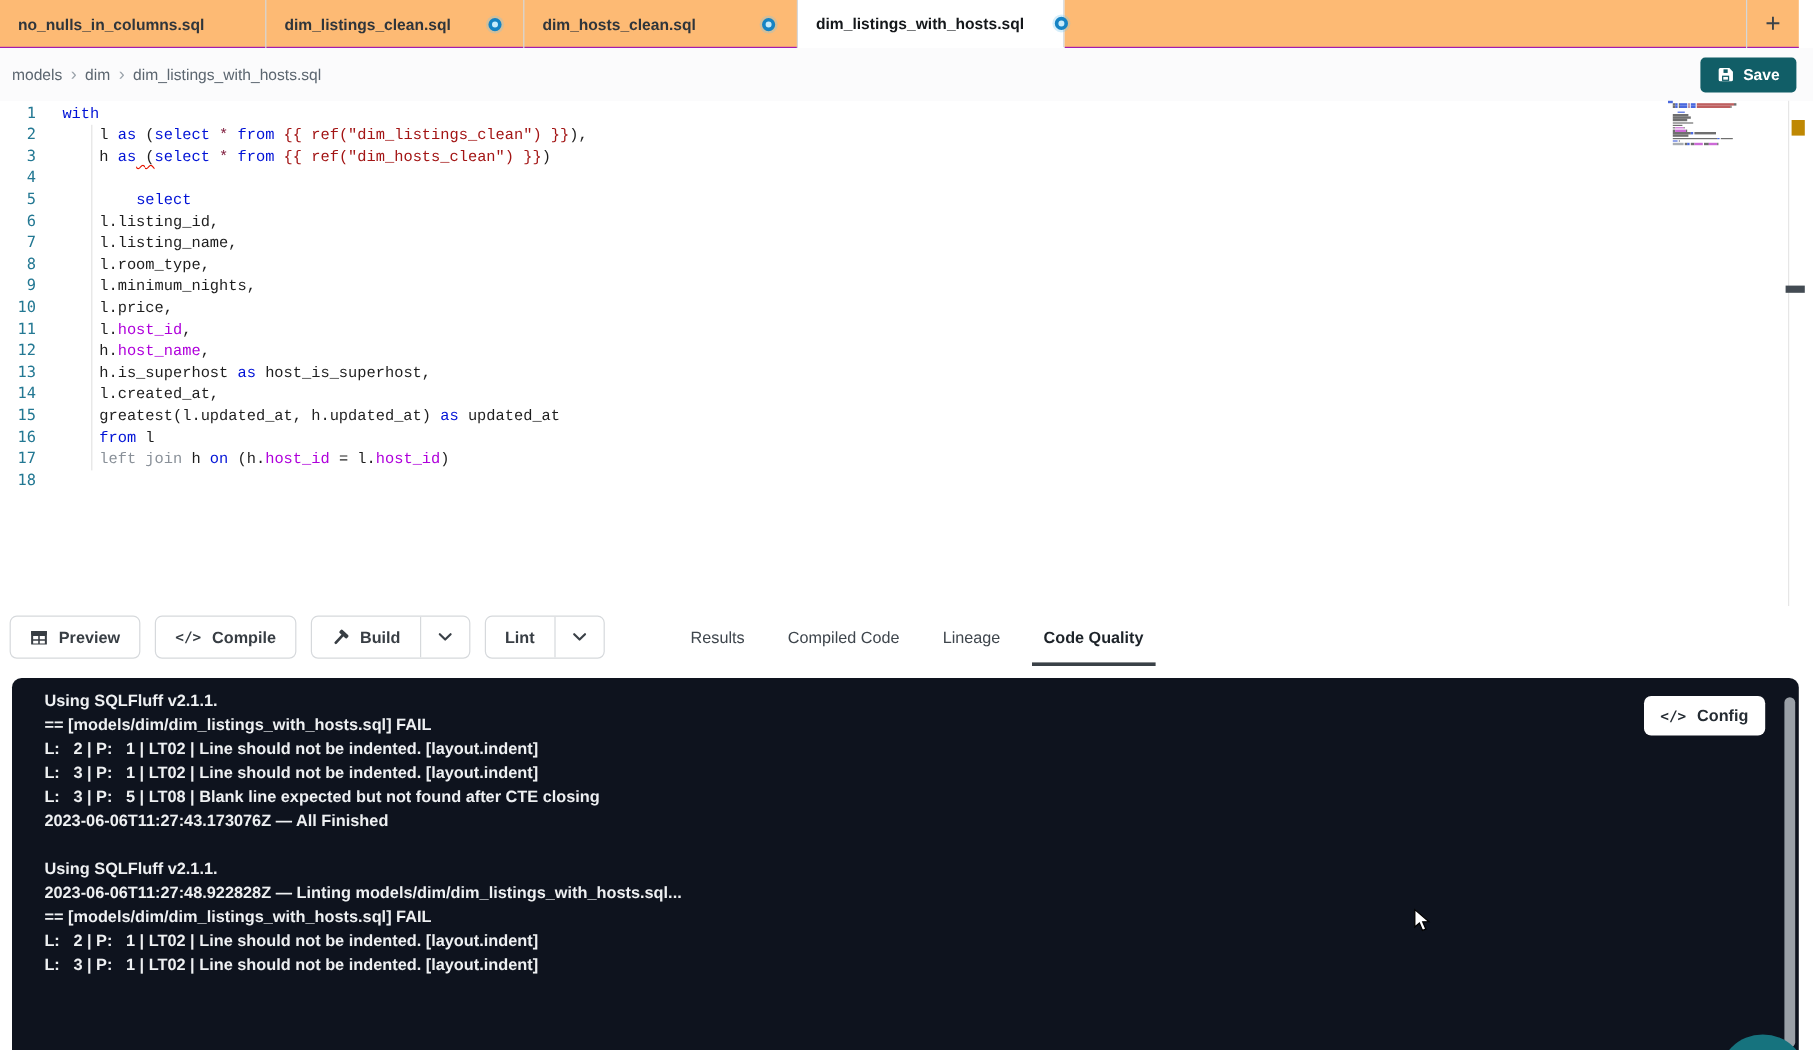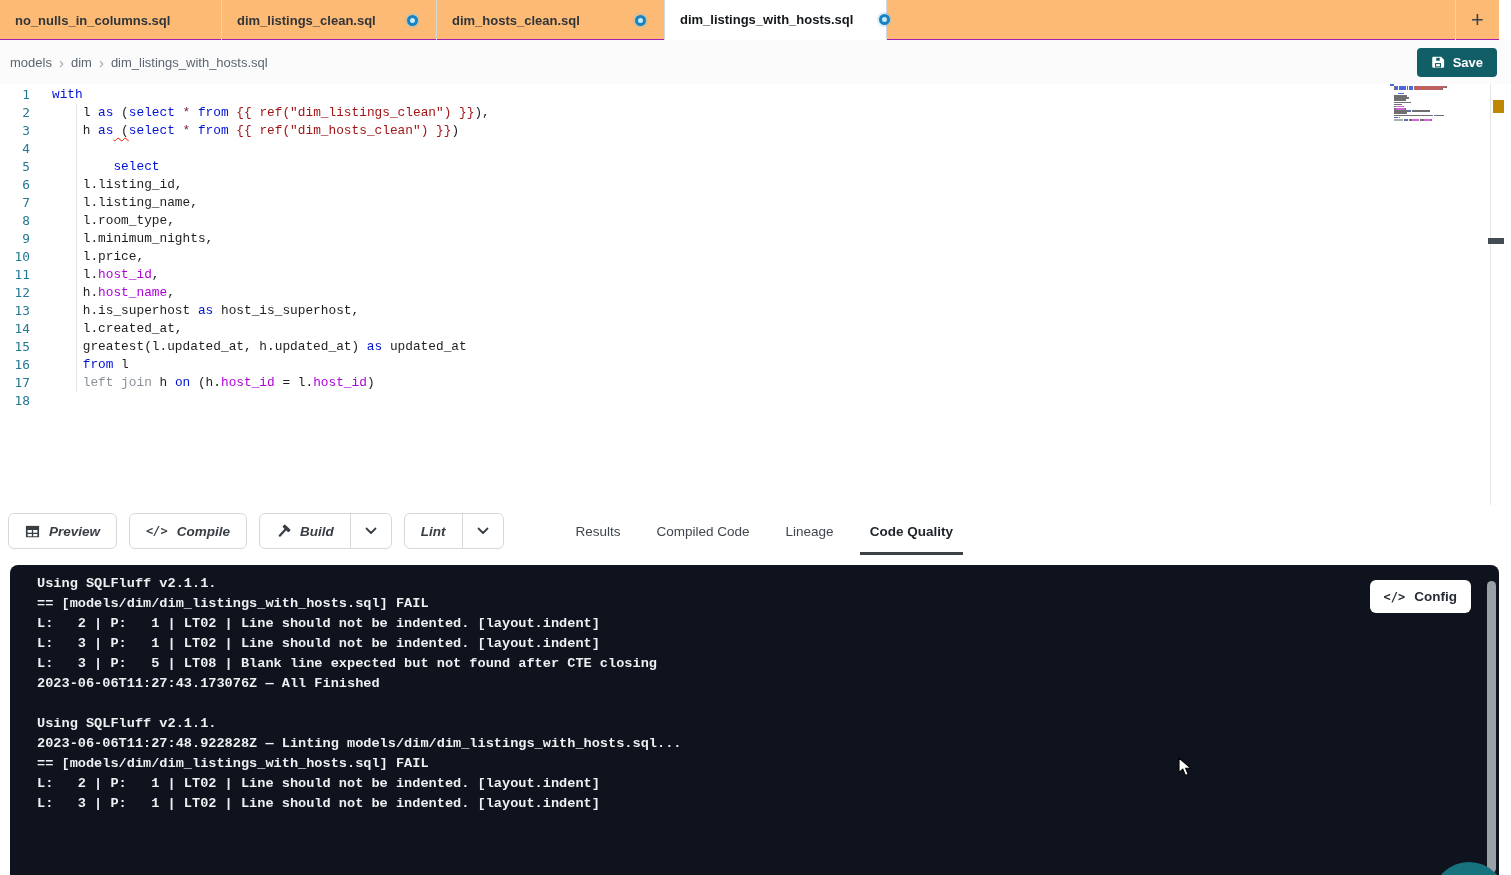--- a/index.html
+++ b/index.html
@@ -68,21 +68,21 @@
   .rtab { position:relative; height:52px; display:flex; align-items:center; padding:0 18px;
           font-size:13.5px; color:#3f464d; cursor:pointer; }
   .rtab.active { color:#1d2329; font-weight:600; }
   .rtab.active::after { content:""; position:absolute; left:8px; right:8px; bottom:2px;
                         height:3px; background:#3a4147; }
 
   
   .terminal { position:absolute; left:10px; top:565px; width:1489px; height:310px;
               background:#0e131e; border-radius:8px 8px 0 0; overflow:hidden; }
   .term-lines { position:absolute; left:27px; top:9px; right:120px;
-                font-family:Liberation Mono, monospace; font-size:13.6px; font-weight:700;
+                font-family:Liberation Sans, sans-serif; font-size:13.6px; font-weight:700;
                 line-height:20px; color:#eef0f2; }
   .term-lines pre { font:inherit; white-space:pre; height:20px; }
   .term-scroll { position:absolute; right:3px; top:16px; bottom:2px; width:9px;
                  background:#9aa0a7; border-radius:5px; }
   .configbtn { position:absolute; right:28px; top:15px; height:33px; background:#fff;
                border:none; border-radius:6px; display:flex; align-items:center; gap:9px;
                padding:0 14px; font-size:13.5px; font-weight:600; color:#252c33; cursor:pointer;
                font-family:"Liberation Sans",sans-serif; }
   .code-glyph { font-family:"DejaVu Sans Mono", monospace; font-weight:700; font-size:12px; }
 
@@ -276,21 +276,21 @@
         <span style="width: 1px; background: rgb(86, 86, 86);"></span>
       </div>
       <div class="mrow"></div>
     </div>
   <div class="ruler-border"></div>
   <div class="ruler-warn"></div>
   <div class="ruler-cursor"></div>
 </div>
 
 <div class="toolrow">
-  <div id="toolbtns" style="display:flex;align-items:center;font-style:italic;">
+  <div id="toolbtns" style="display:flex;align-items:center;">
       <div class="btn">
         <div class="seg">
           <span style="display: flex;">
             <svg width="15" height="15" viewBox="0 0 16 16">
               <path fill="#383e44" d="M1.5 2h13A.5.5 0 0 1 15 2.5v11a.5.5 0 0 1-.5.5h-13a.5.5 0 0 1-.5-.5v-11A.5.5 0 0 1 1.5 2zM2.8 6.5v2.7h4.5V6.5H2.8zm5.9 0v2.7h4.5V6.5H8.7zm-5.9 4.1v2.5h4.5v-2.5H2.8zm5.9 0v2.5h4.5v-2.5H8.7z"></path>
               <rect x="1" y="2" width="14" height="3.2" fill="#383e44"></rect>
             </svg>
           </span>
           <span>Preview</span>
         </div>

